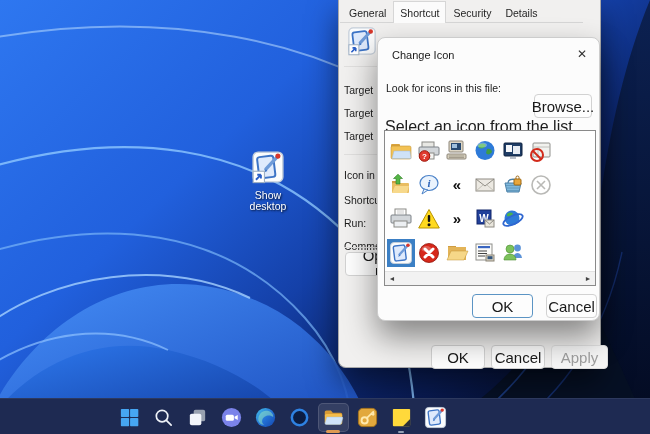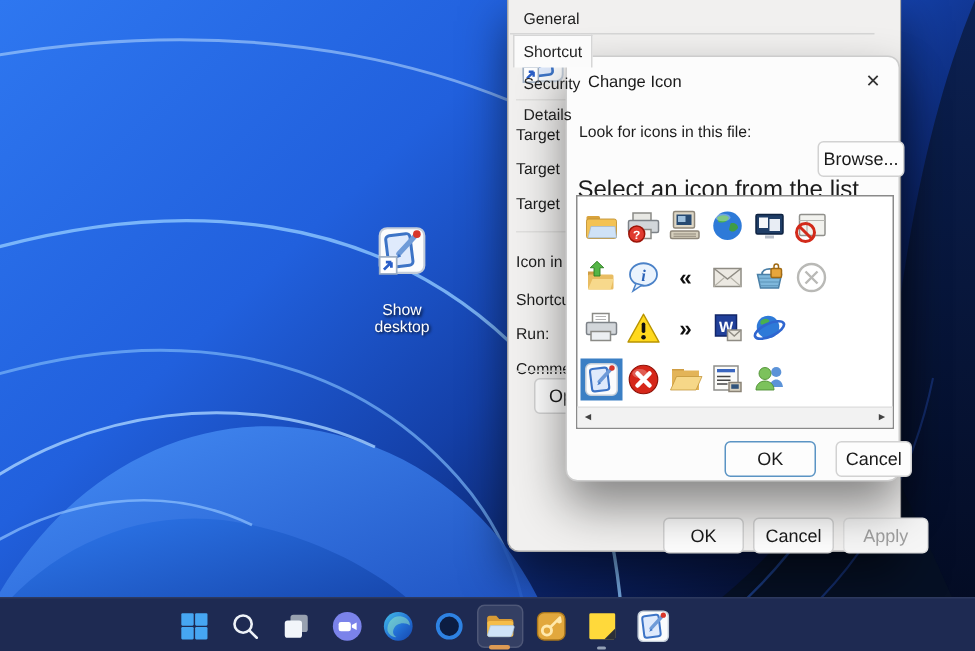--- a/index.html
+++ b/index.html
@@ -4,41 +4,41 @@
 <style>
   html,body{margin:0;padding:0;background:#222;}
   .stage{position:relative;width:650px;height:434px;overflow:hidden;
     font-family:"Liberation Sans",sans-serif;-webkit-font-smoothing:antialiased;}
   .stage *{box-sizing:border-box;}
   .wall{position:absolute;left:0;top:0;width:650px;height:434px;}
 
   
   .shortcut{position:absolute;left:232px;top:150px;width:72px;text-align:center;cursor:default;}
   .shortcut .ic{width:34px;height:34px;margin:0 auto;}
-  .shortcut .lbl{margin-top:18px;font-size:10.5px;line-height:11px;color:#fff;
+  .shortcut .lbl{margin-top:6px;font-size:10.5px;line-height:11px;color:#fff;
     text-shadow:1px 1px 2px rgba(0,0,0,.85);}
 
   
   .props{position:absolute;left:338px;top:0;width:263px;height:368px;background:#f1f0ef;
     border:1px solid #a9a9a9;border-top:none;border-radius:0 0 8px 8px;
     box-shadow:0 14px 30px rgba(0,0,0,.5);}
-  .tabstrip{position:absolute;left:3px;top:2px;right:19px;height:21px;display:flex;align-items:flex-start;flex-direction:column;}
+  .tabstrip{position:absolute;left:3px;top:2px;right:19px;height:21px;display:flex;align-items:flex-end;}
   .tabstrip:after{content:"";position:absolute;left:-2px;right:-2px;bottom:0;height:1px;background:#d6d6d6;}
   .tab{padding:4px 6px 4px;font-size:10.5px;color:#1f1f1f;white-space:nowrap;position:relative;z-index:1;
     border:1px solid transparent;border-bottom:none;}
   .tab.active{background:#fbfbfb;border-color:#d6d6d6;padding-top:5px;}
   .props-icon{position:absolute;left:8px;top:26px;width:30px;height:30px;}
   .plabel{position:absolute;left:5px;width:34px;font-size:10.5px;color:#1c1c1c;
     white-space:nowrap;overflow:hidden;}
   .p0{top:84px}.p1{top:107px}.p2{top:130px}.p3{top:169px}.p4{top:194px}.p5{top:217px}.p6{top:240px}
   .psep{position:absolute;left:5px;width:252px;height:1px;background:#e0dfde;}
   .s0{top:66px}.s1{top:154px}.s2{top:247px}
   .btn{position:absolute;height:20px;background:#fdfdfd;border:1px solid #d2d2d2;border-radius:4px;
-    font-family:"Liberation Sans",sans-serif;font-size:12px;color:#1a1a1a;
-    display:flex;align-items:center;justify-content:center;padding:11px;cursor:default;margin-left:11px;}
+    font-family:"Liberation Sans",sans-serif;font-size:15px;color:#1a1a1a;
+    display:flex;align-items:center;justify-content:center;padding:11px;cursor:default;}
   .btn.focused{border:1.6px solid #5b94c4;}
   .btn.disabled{color:#9f9f9f;background:#f6f6f6;border-color:#e0e0e0;}
   .open-btn{left:6px;top:252px;width:74px;justify-content:flex-start;padding-left:9px;overflow:hidden;}
   .pr-ok{left:92px;top:345px;width:54px;height:19px;}
   .pr-cancel{left:152px;top:345px;width:54px;height:19px;}
   .pr-apply{left:212px;top:345px;width:57px;height:19px;}
 
   
   .ci{position:absolute;left:377px;top:37px;width:223px;height:284px;background:#fcfcfc;
     border:1px solid #cccccc;border-radius:8px;box-shadow:0 16px 32px rgba(0,0,0,.45);}

